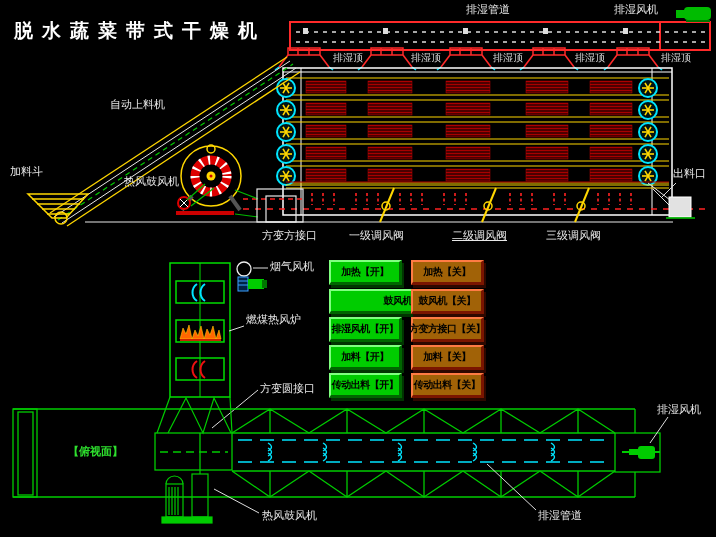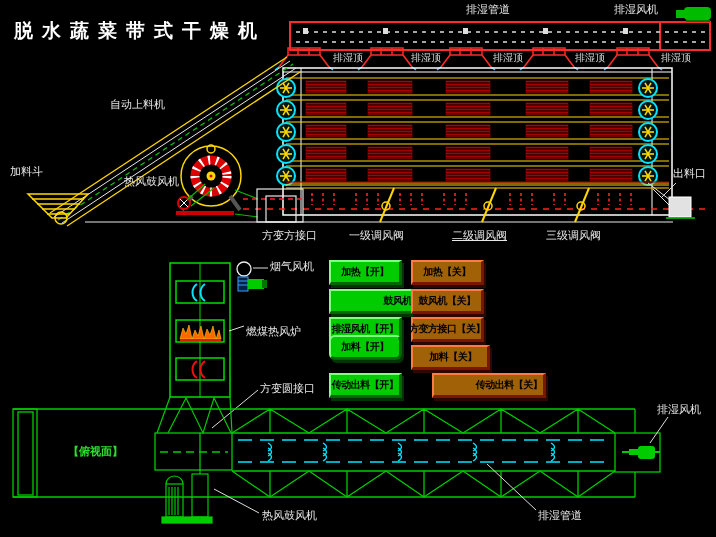--- a/index.html
+++ b/index.html
@@ -344,32 +344,32 @@
 <div class="lbl" style="left:110px;top:99px;">自动上料机</div>
 <div class="lbl" style="left:10px;top:166px;">加料斗</div>
 <div class="lbl" style="left:124px;top:176px;">热风鼓风机</div>
 <div class="lbl" style="left:262px;top:230px;">方变方接口</div>
 <div class="lbl" style="left:349px;top:230px;">一级调风阀</div>
 <div class="lbl" style="left:452px;top:230px;text-decoration:underline;">二级调风阀</div>
 <div class="lbl" style="left:546px;top:230px;">三级调风阀</div>
 <div class="lbl" style="left:673px;top:168px;">出料口</div>
 
 <div class="lbl" style="left:270px;top:261px;">烟气风机</div>
-<div class="lbl" style="left:246px;top:326px;text-align:center;">燃煤热风炉</div>
+<div class="lbl" style="left:246px;top:314px;text-align:center;">燃煤热风炉</div>
 <div class="lbl" style="left:260px;top:383px;">方变圆接口</div>
 
 <div class="lbl green" style="left:68px;top:446px;">【俯视面】</div>
 <div class="lbl" style="left:262px;top:510px;">热风鼓风机</div>
 <div class="lbl" style="left:538px;top:510px;">排湿管道</div>
 <div class="lbl" style="left:657px;top:404px;">排湿风机</div>
 
 <div class="btn on" style="left:329px;top:260px;">加热【开】</div>
 <div class="btn off" style="left:411px;top:260px;">加热【关】</div>
 <div class="btn on" style="left:329px;top:289px;padding-left:47px;">鼓风机【开】</div>
 <div class="btn off" style="left:411px;top:289px;">鼓风机【关】</div>
 <div class="btn on" style="left:329px;top:317px;">排湿风机【开】</div>
 <div class="btn off" style="left:411px;top:317px;">方变方接口【关】</div>
-<div class="btn on" style="left:329px;top:335px;border-radius:6px;">加料【开】</div>
-<div class="btn off" style="left:411px;top:345px;padding-left:6px;">加料【关】</div>
+<div class="btn on" style="left:329px;top:345px;">加料【开】</div>
+<div class="btn off" style="left:411px;top:345px;">加料【关】</div>
 <div class="btn on" style="left:329px;top:373px;">传动出料【开】</div>
-<div class="btn off" style="left:432px;top:373px;padding-left:41px;">传动出料【关】</div>
+<div class="btn off" style="left:411px;top:373px;">传动出料【关】</div>
 
 </div>
 
 </body></html>

